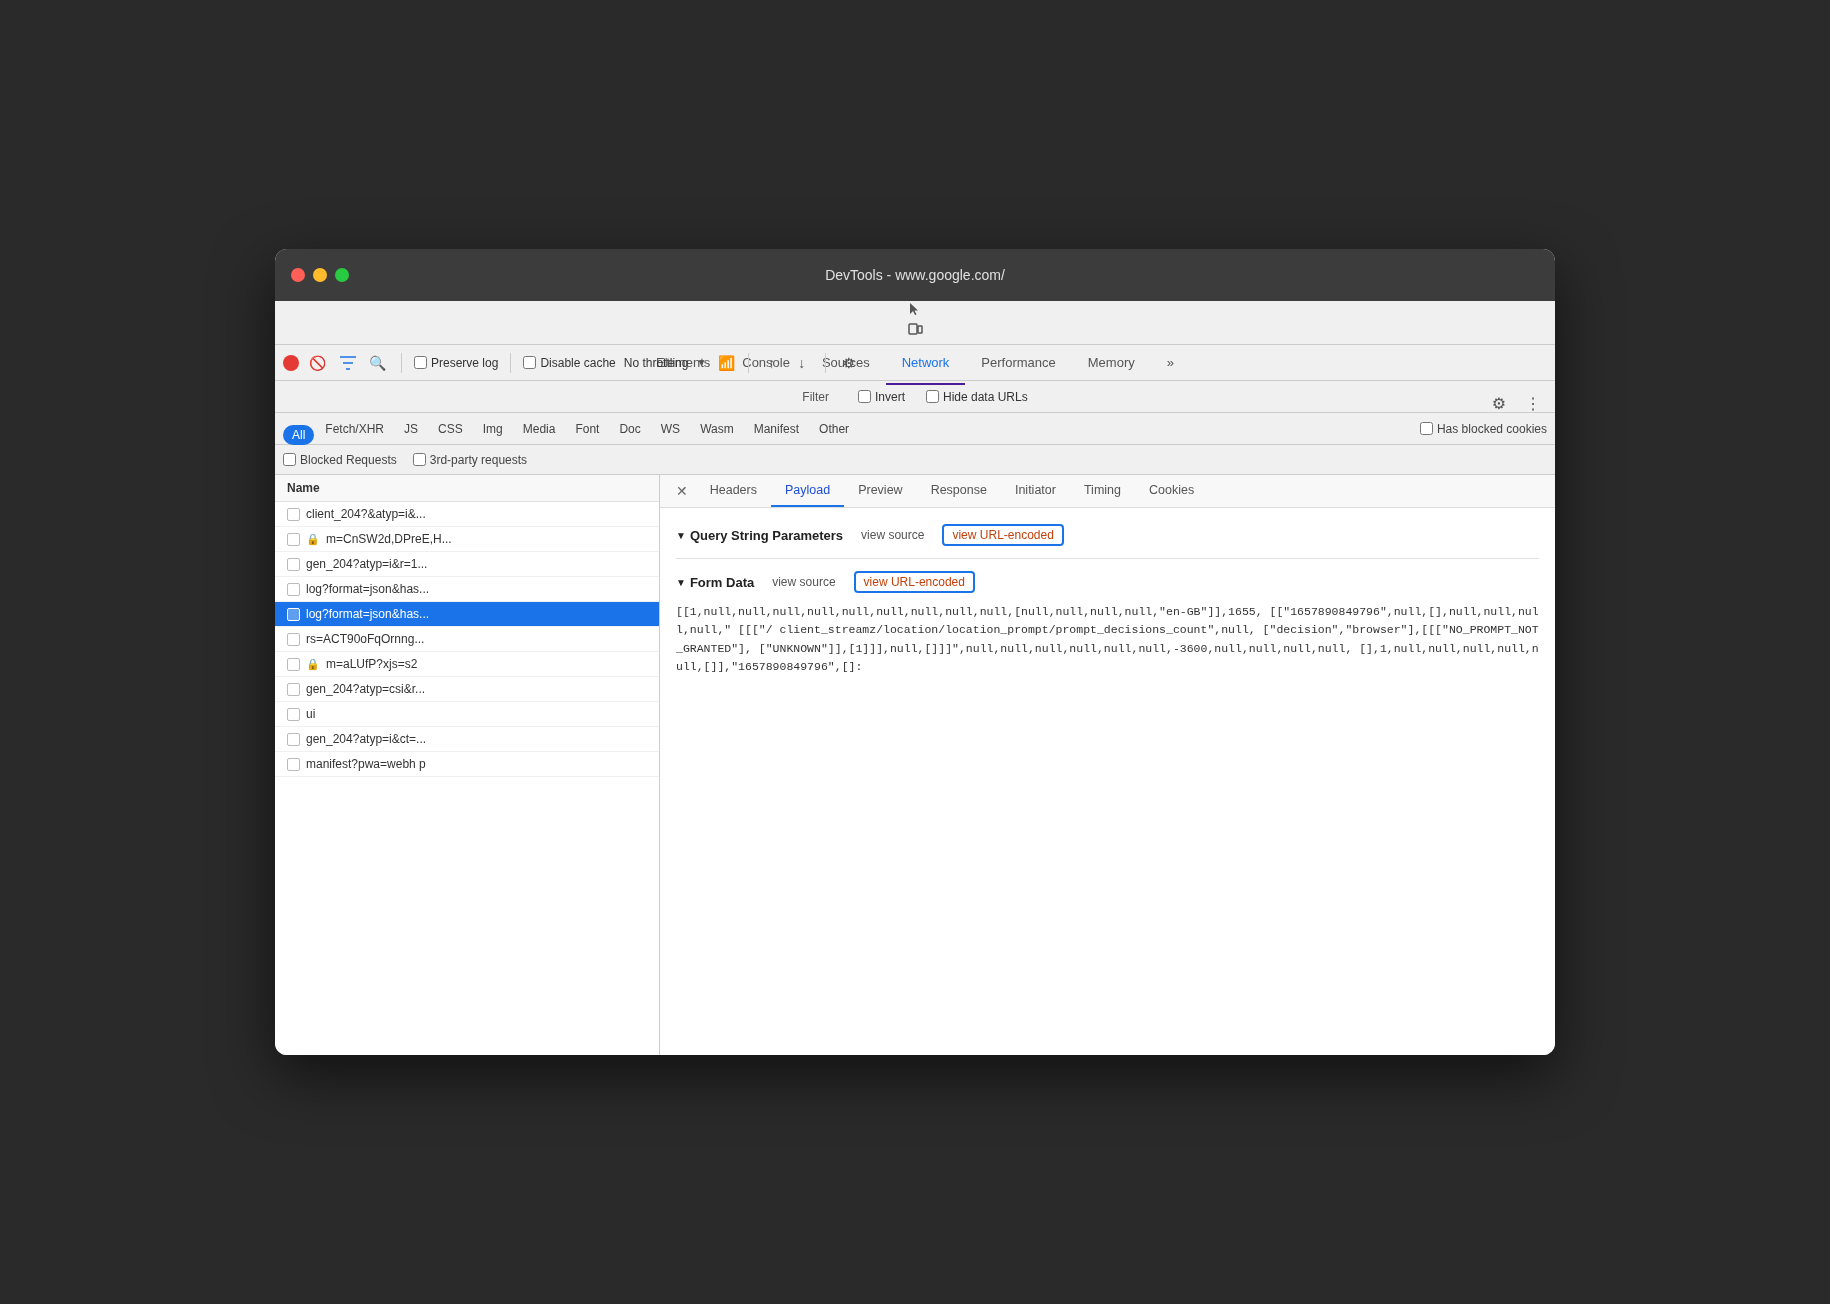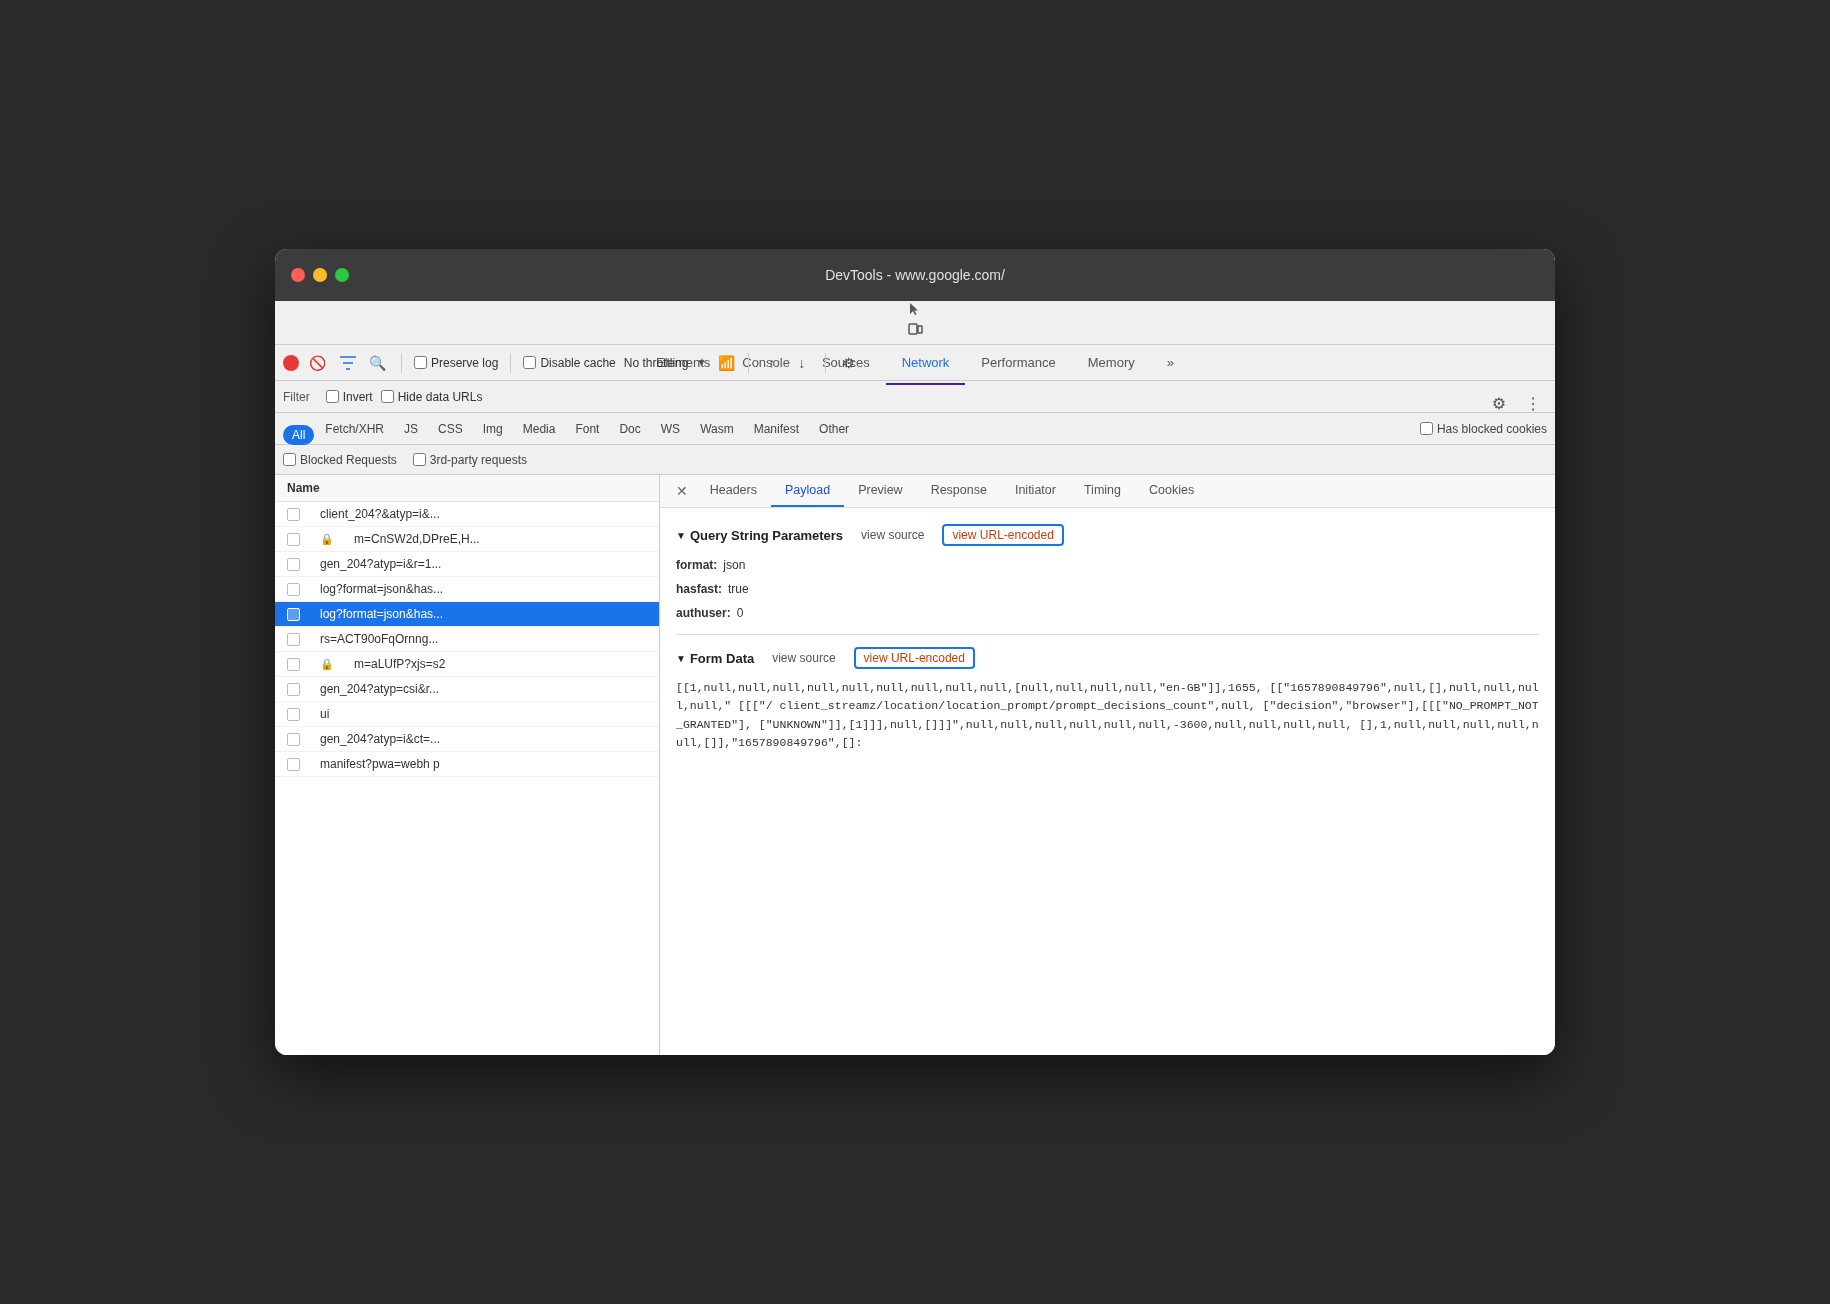--- a/index.html
+++ b/index.html
@@ -137,22 +137,23 @@
       font-size: 12px;
       color: #333;
     }
     .checkbox-group input { cursor: pointer; }
     .filter-bar {
       background: #f0f0f0;
       border-bottom: 1px solid #ccc;
       padding: 4px 8px;
       display: flex;
       align-items: center;
-      gap: 8px;
+      gap: 21px;
       height: 32px;
+      justify-content: center;
     }
     .filter-label {
       font-size: 12px;
       color: #555;
       margin-right: 8px;
     }
     .filter-types {
       background: #f0f0f0;
       border-bottom: 1px solid #ccc;
       padding: 4px 8px;
@@ -219,21 +220,21 @@
       background: #f8f8f8;
     }
     .file-item {
       display: flex;
       align-items: center;
       padding: 5px 12px;
       font-size: 12px;
       color: #333;
       cursor: pointer;
       border-bottom: 1px solid #f0f0f0;
-      gap: 20px;
+      gap: 6px;
     }
     .file-item.selected {
       background: #1a73e8;
       color: white;
     }
     .file-item.selected .file-checkbox { border-color: white; }
     .file-checkbox {
       width: 13px;
       height: 13px;
       border: 1px solid #bbb;
@@ -550,34 +551,20 @@
 
         <div class="section-header">
           <span class="section-title">
             <span style="font-size:10px;">▼</span>
             <span>Query String Parameters</span>
           </span>
           <span class="section-action">view source</span>
           <span class="view-url-encoded-btn">view URL-encoded</span>
         </div>
 
-        <div>
-          <div class="param-row">
-            <span class="param-key">format:</span>
-            <span class="param-value">json</span>
-          </div>
-          <div class="param-row">
-            <span class="param-key">hasfast:</span>
-            <span class="param-value">true</span>
-          </div>
-          <div class="param-row">
-            <span class="param-key">authuser:</span>
-            <span class="param-value">0</span>
-          </div>
-        </div>
 
         <hr class="section-divider">
 
         <div class="section-header">
           <span class="section-title">
             <span style="font-size:10px;">▼</span>
             <span>Form Data</span>
           </span>
           <span class="section-action">view source</span>
           <span class="view-url-encoded-btn">view URL-encoded</span>

